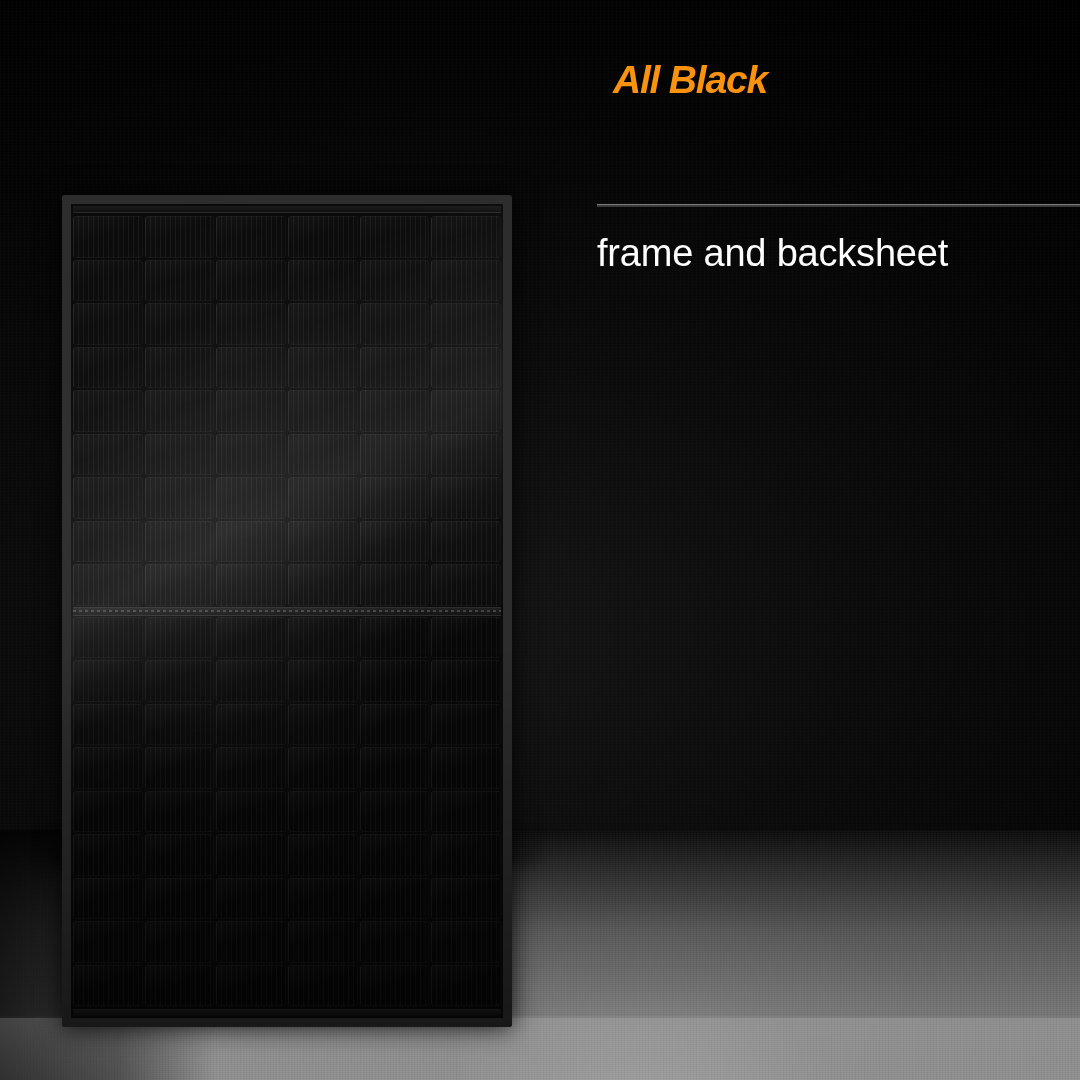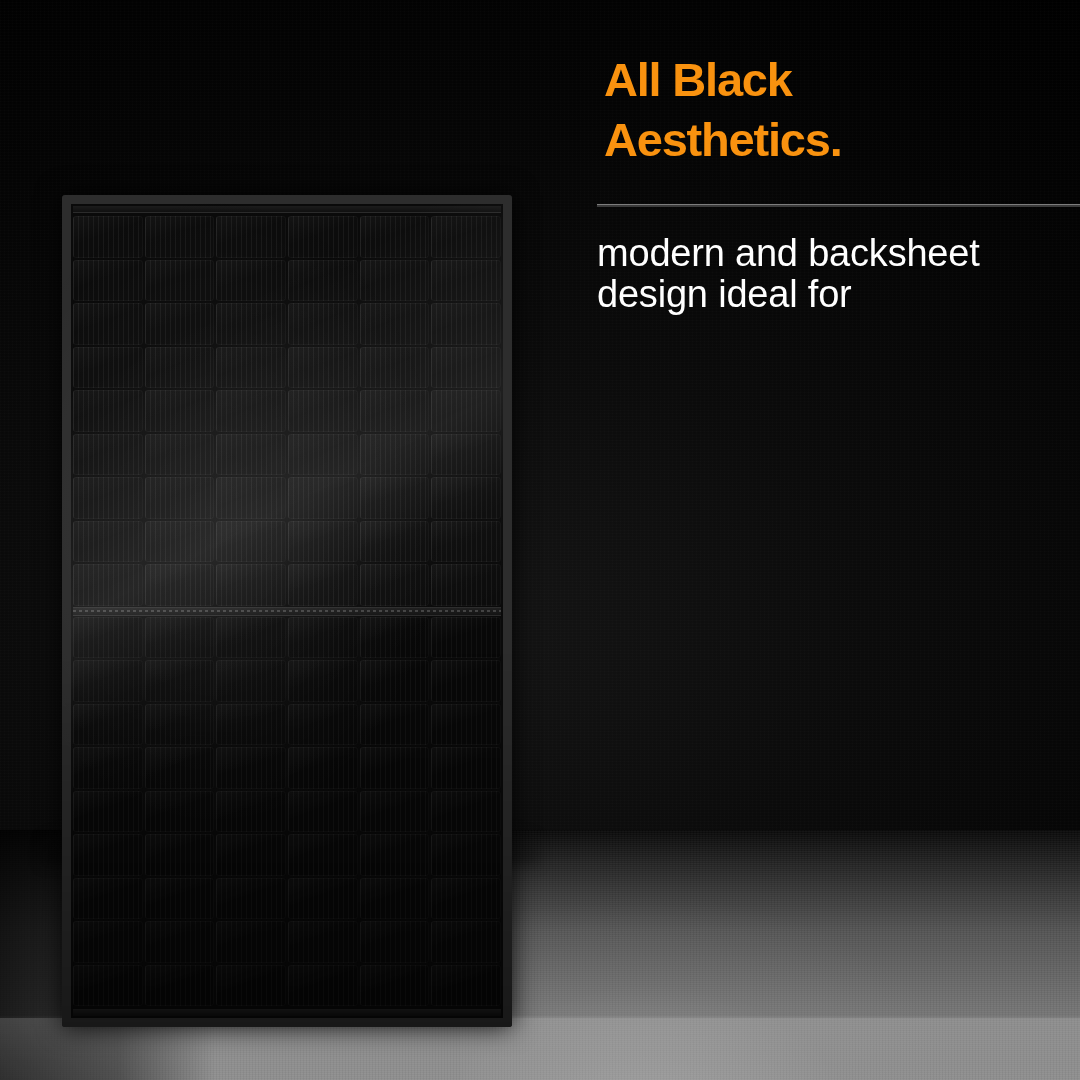--- a/index.html
+++ b/index.html
@@ -162,23 +162,24 @@
     background:radial-gradient(95% 70% at 34% 38%, rgba(255,255,255,.05) 0%, rgba(0,0,0,0) 55%),
                linear-gradient(to bottom, rgba(0,0,0,0) 55%, rgba(0,0,0,.45) 100%);
     pointer-events:none;
   }
 
   
   .content{
     position:absolute; left:597px; top:0; right:0; height:100%;
   }
   .headline{
-    position:absolute; left:7px; top:50px; width:400px;
-    font-size:47px; line-height:60px; font-weight:bold;
+    position:absolute; left:16px; top:50px; width:400px;
+    font-size:39px; line-height:60px; font-weight:bold;
     letter-spacing:-1.2px;
+    font-style:italic;
   }
   .headline .hl-line{ display:block; white-space:nowrap; }
   .divider{
     position:absolute; left:0; right:0; top:204px; height:3px;
     background:linear-gradient(to bottom, #7d7d7d 0 1px, #3a3a3a 1px 3px);
   }
   .body-copy{
     position:absolute; left:0; top:233px; width:470px;
     font-size:38px; line-height:41px; color:#ffffff;
     letter-spacing:-.2px; font-weight:normal;
@@ -371,24 +372,22 @@
     </div>
 
     <div class="panel-reflection"></div>
     <div class="panel-vignette"></div>
   </div>
 
   <div class="content">
 
     <h1 class="headline" style="color: rgb(249, 146, 15);">
       <span class="hl-line">All Black</span>
-      <span class="hl-line">Aesthetics.</span>
     </h1>
 
     <div class="divider"></div>
 
     <p class="body-copy" style="color: rgb(255, 255, 255);">
-      <span class="bc-line">modern and backsheet</span>
-      <span class="bc-line">design ideal for</span>
+      <span class="bc-line">frame and backsheet</span>
     </p>
 
   </div>
 </div>
 
 </body></html>

